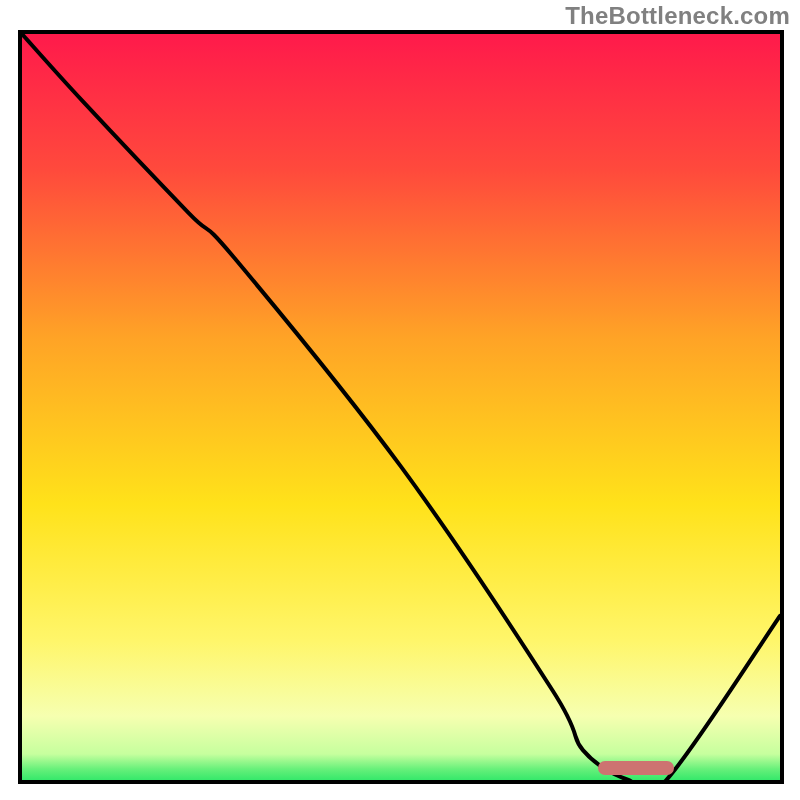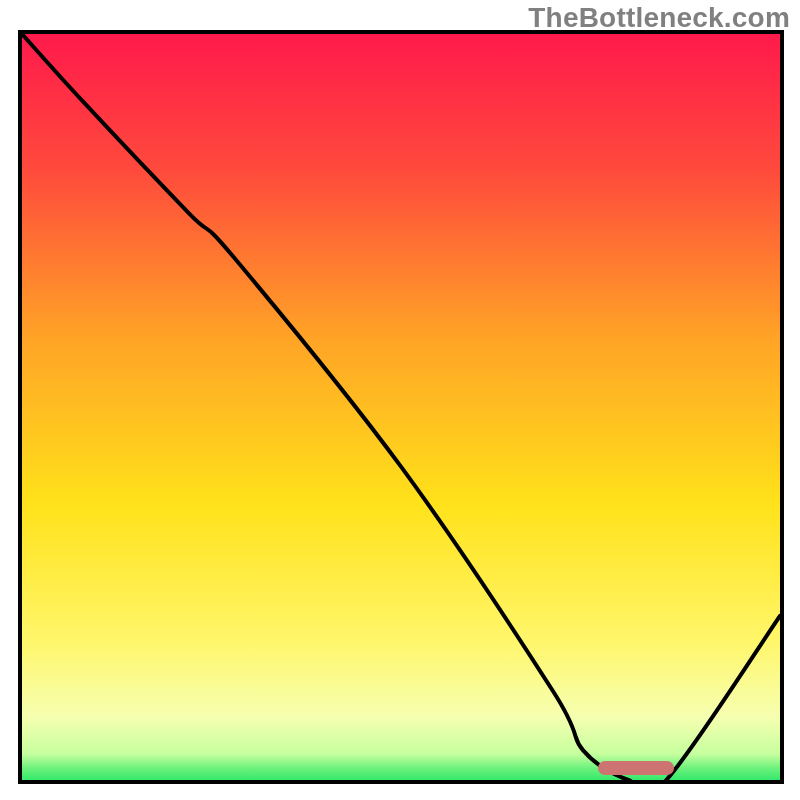--- a/index.html
+++ b/index.html
@@ -14,21 +14,21 @@
   .container {
     position: relative;
     width: 800px;
     height: 800px;
   }
   .watermark {
     position: absolute;
     top: 2px;
     right: 10px;
     color: #808080;
-    font-size: 28px;
+    font-size: 24px;
     font-weight: bold;
     letter-spacing: 0.2px;
     z-index: 50;
   }
   .plot-area {
     position: absolute;
     left: 18px;
     top: 30px;
     width: 766px;
     height: 754px;

